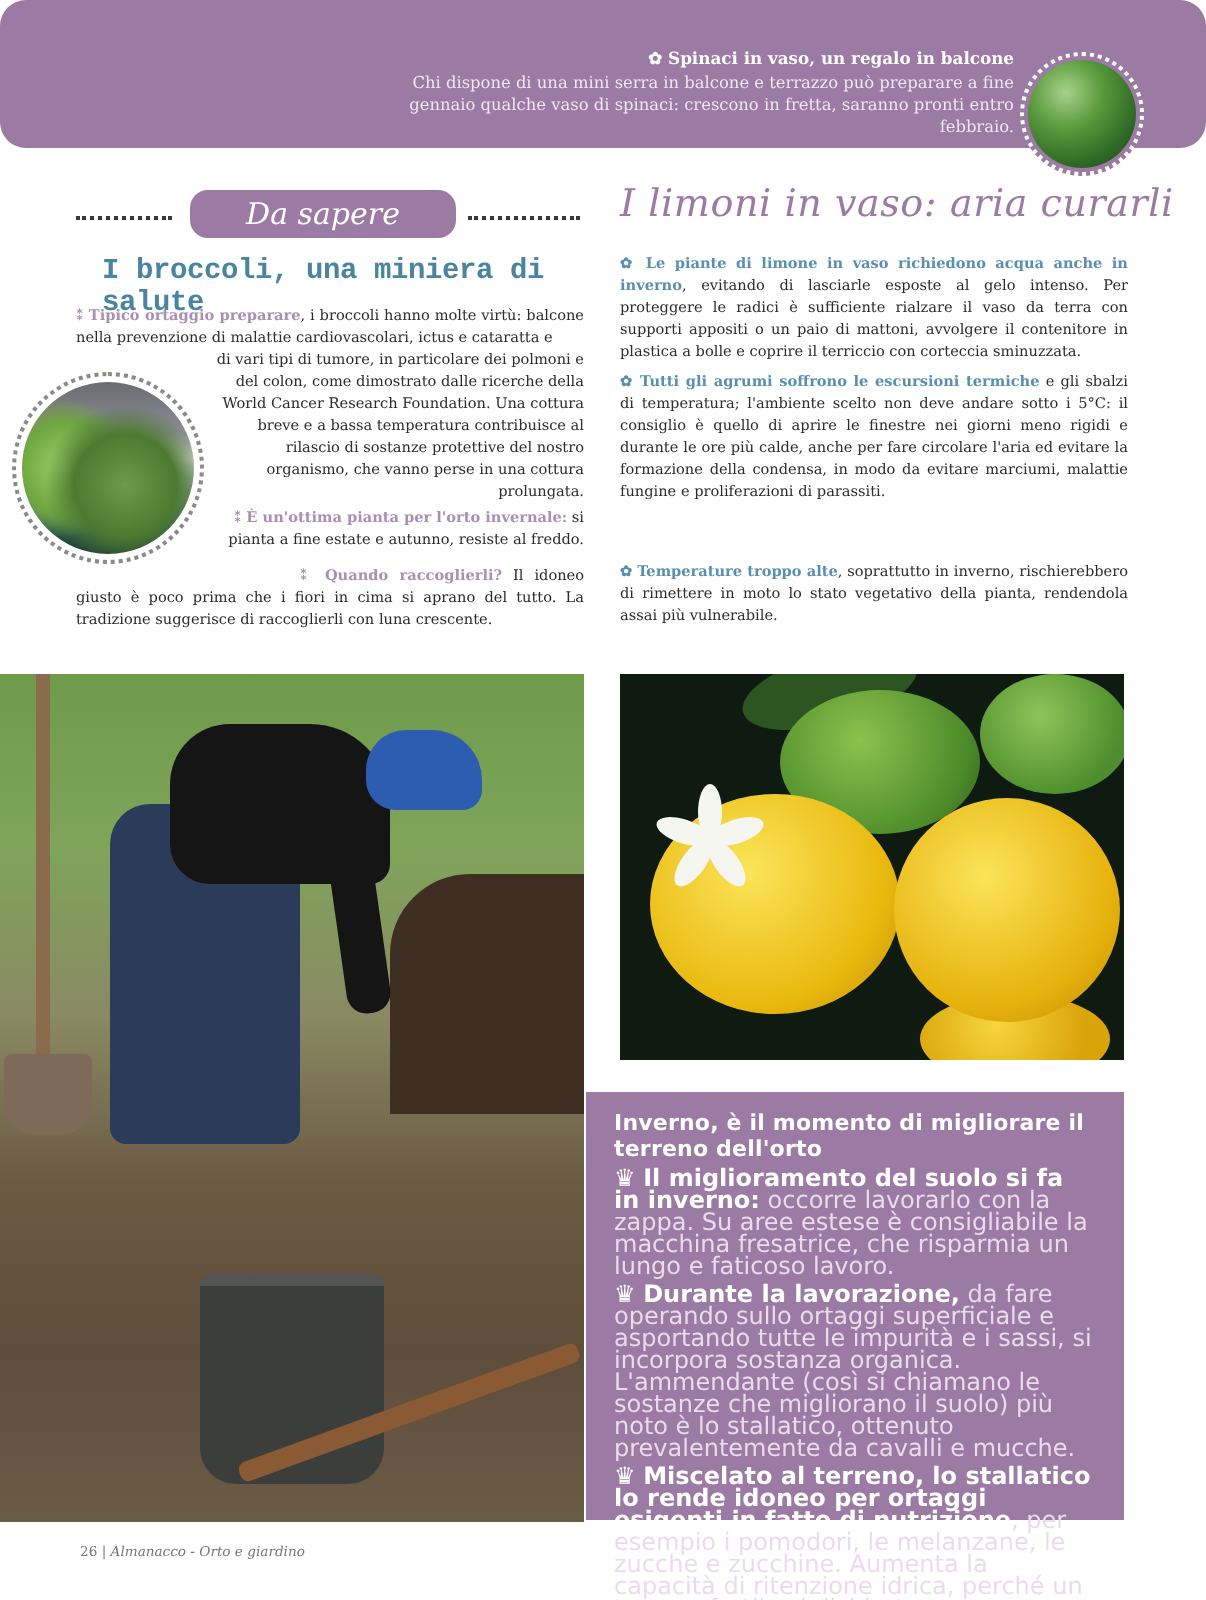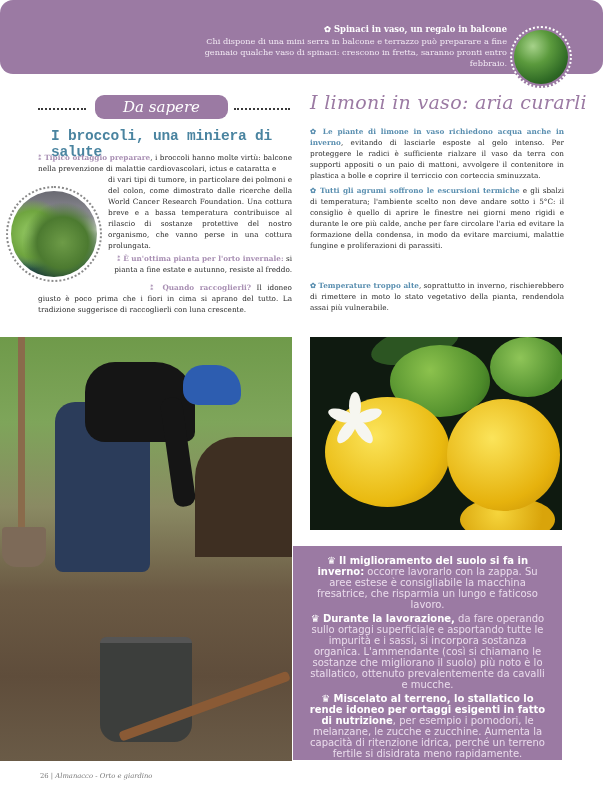--- a/index.html
+++ b/index.html
@@ -28,21 +28,21 @@
   .accent-blue { color: #5a8fb0; font-weight: bold; }
 
   .broccoli-circle { position: absolute; left: 6px; top: 186px; width: 96px; height: 96px; border-radius: 50%; border: 2px dotted #8a8a8a; padding: 3px; background: #fff; }
   .broccoli-circle .img { width: 100%; height: 100%; border-radius: 50%;
     background:
       radial-gradient(circle at 60% 60%, #6d9b47 0%, #4c7a30 35%, transparent 55%),
       radial-gradient(circle at 25% 50%, #9bcf6a 0%, #6fa53f 30%, transparent 45%),
       linear-gradient(180deg, #6a6a72 0%, #8e8e95 30%, #cfd3cf 45%, #2e5a4e 85%, #1c3b33 100%); }
 
   .p1 { position: absolute; left: 38px; top: 152px; width: 254px; }
-  .p1-rest { position: absolute; left: 108px; top: 174px; width: 184px; }
+  .p1-rest { position: absolute; left: 108px; top: 174px; width: 184px; text-align: right; }
   .p2 { position: absolute; left: 108px; top: 253px; width: 184px; text-align: right; }
   .p3 { position: absolute; left: 38px; top: 282px; width: 254px; }
 
   
   .limoni-title { position: absolute; left: 310px; top: 91px; font-family: "DejaVu Serif", serif; font-style: italic; font-size: 19px; color: #9b7aa3; letter-spacing: 0.3px; white-space: nowrap; }
   .rp { position: absolute; left: 310px; width: 254px; }
   .rp1 { top: 126px; }
   .rp2 { top: 185px; }
   .rp3 { top: 280px; }
 
@@ -69,21 +69,21 @@
   .lemon1 { left: 15px; top: 60px; width: 125px; height: 110px; background: radial-gradient(circle at 40% 35%, #fbe45a, #e9b90f 65%, #c08a05); }
   .lemon2 { left: 137px; top: 62px; width: 113px; height: 112px; background: radial-gradient(circle at 40% 35%, #fbe45a, #e6b20d 65%, #c08a05); }
   .lemon3 { left: 150px; top: 160px; width: 95px; height: 45px; background: radial-gradient(circle at 40% 35%, #f6d53c, #d9a40a 70%); }
   .leaf { position: absolute; left: 60px; top: -10px; width: 90px; height: 35px; background: #2c5522; border-radius: 50%; transform: rotate(-15deg); }
   .blossom { position: absolute; left: 20px; top: 55px; width: 50px; height: 55px; }
   .petal { position: absolute; width: 12px; height: 28px; background: #f6f6f0; border-radius: 50%; left: 19px; top: 0; transform-origin: 6px 28px; }
 
   
   .purple-box { position: absolute; left: 293px; top: 546px; width: 269px; height: 214px; background: #9b7aa3; padding: 9px 14px 0 14px; font-family: "DejaVu Sans", sans-serif; }
   .pb-title { font-size: 11px; line-height: 13px; font-weight: bold; color: #ffffff; margin-bottom: 3px; letter-spacing: 0.1px; }
-  .pb-para { font-size: 10px; line-height: 11px; color: #eadcec; margin-bottom: 3px; text-align: center; }
+  .pb-para { font-size: 12px; line-height: 11px; color: #eadcec; margin-bottom: 3px; }
   .pb-para b { color: #ffffff; }
 
   
   .footer { position: absolute; left: 40px; top: 772px; font-size: 6.8px; color: #777; font-style: italic; white-space: nowrap; }
   .footer .num { font-style: normal; }
 </style>
 </head>
 <body>
 
 <div class="top-banner">
@@ -162,20 +162,21 @@
   <div class="blossom">
     <div class="petal" style="transform: rotate(0deg);"></div>
     <div class="petal" style="transform: rotate(72deg);"></div>
     <div class="petal" style="transform: rotate(144deg);"></div>
     <div class="petal" style="transform: rotate(216deg);"></div>
     <div class="petal" style="transform: rotate(288deg);"></div>
   </div>
 </div>
 
 <div class="purple-box">
+  <div class="pb-title">Inverno, è il momento di migliorare il terreno dell'orto</div>
   <div class="pb-para">
     <b>♛</b>
     <b>Il miglioramento del suolo si fa in inverno:</b><span> occorre lavorarlo con la zappa. Su aree estese è consigliabile la macchina fresatrice, che risparmia un lungo e faticoso lavoro.</span>
   </div>
   <div class="pb-para">
     <b>♛</b>
     <b>Durante la lavorazione,</b><span> da fare operando sullo ortaggi superficiale e asportando tutte le impurità e i sassi, si incorpora sostanza organica. L'ammendante (così si chiamano le sostanze che migliorano il suolo) più noto è lo stallatico, ottenuto prevalentemente da cavalli e mucche.</span>
   </div>
   <div class="pb-para">
     <b>♛</b>

